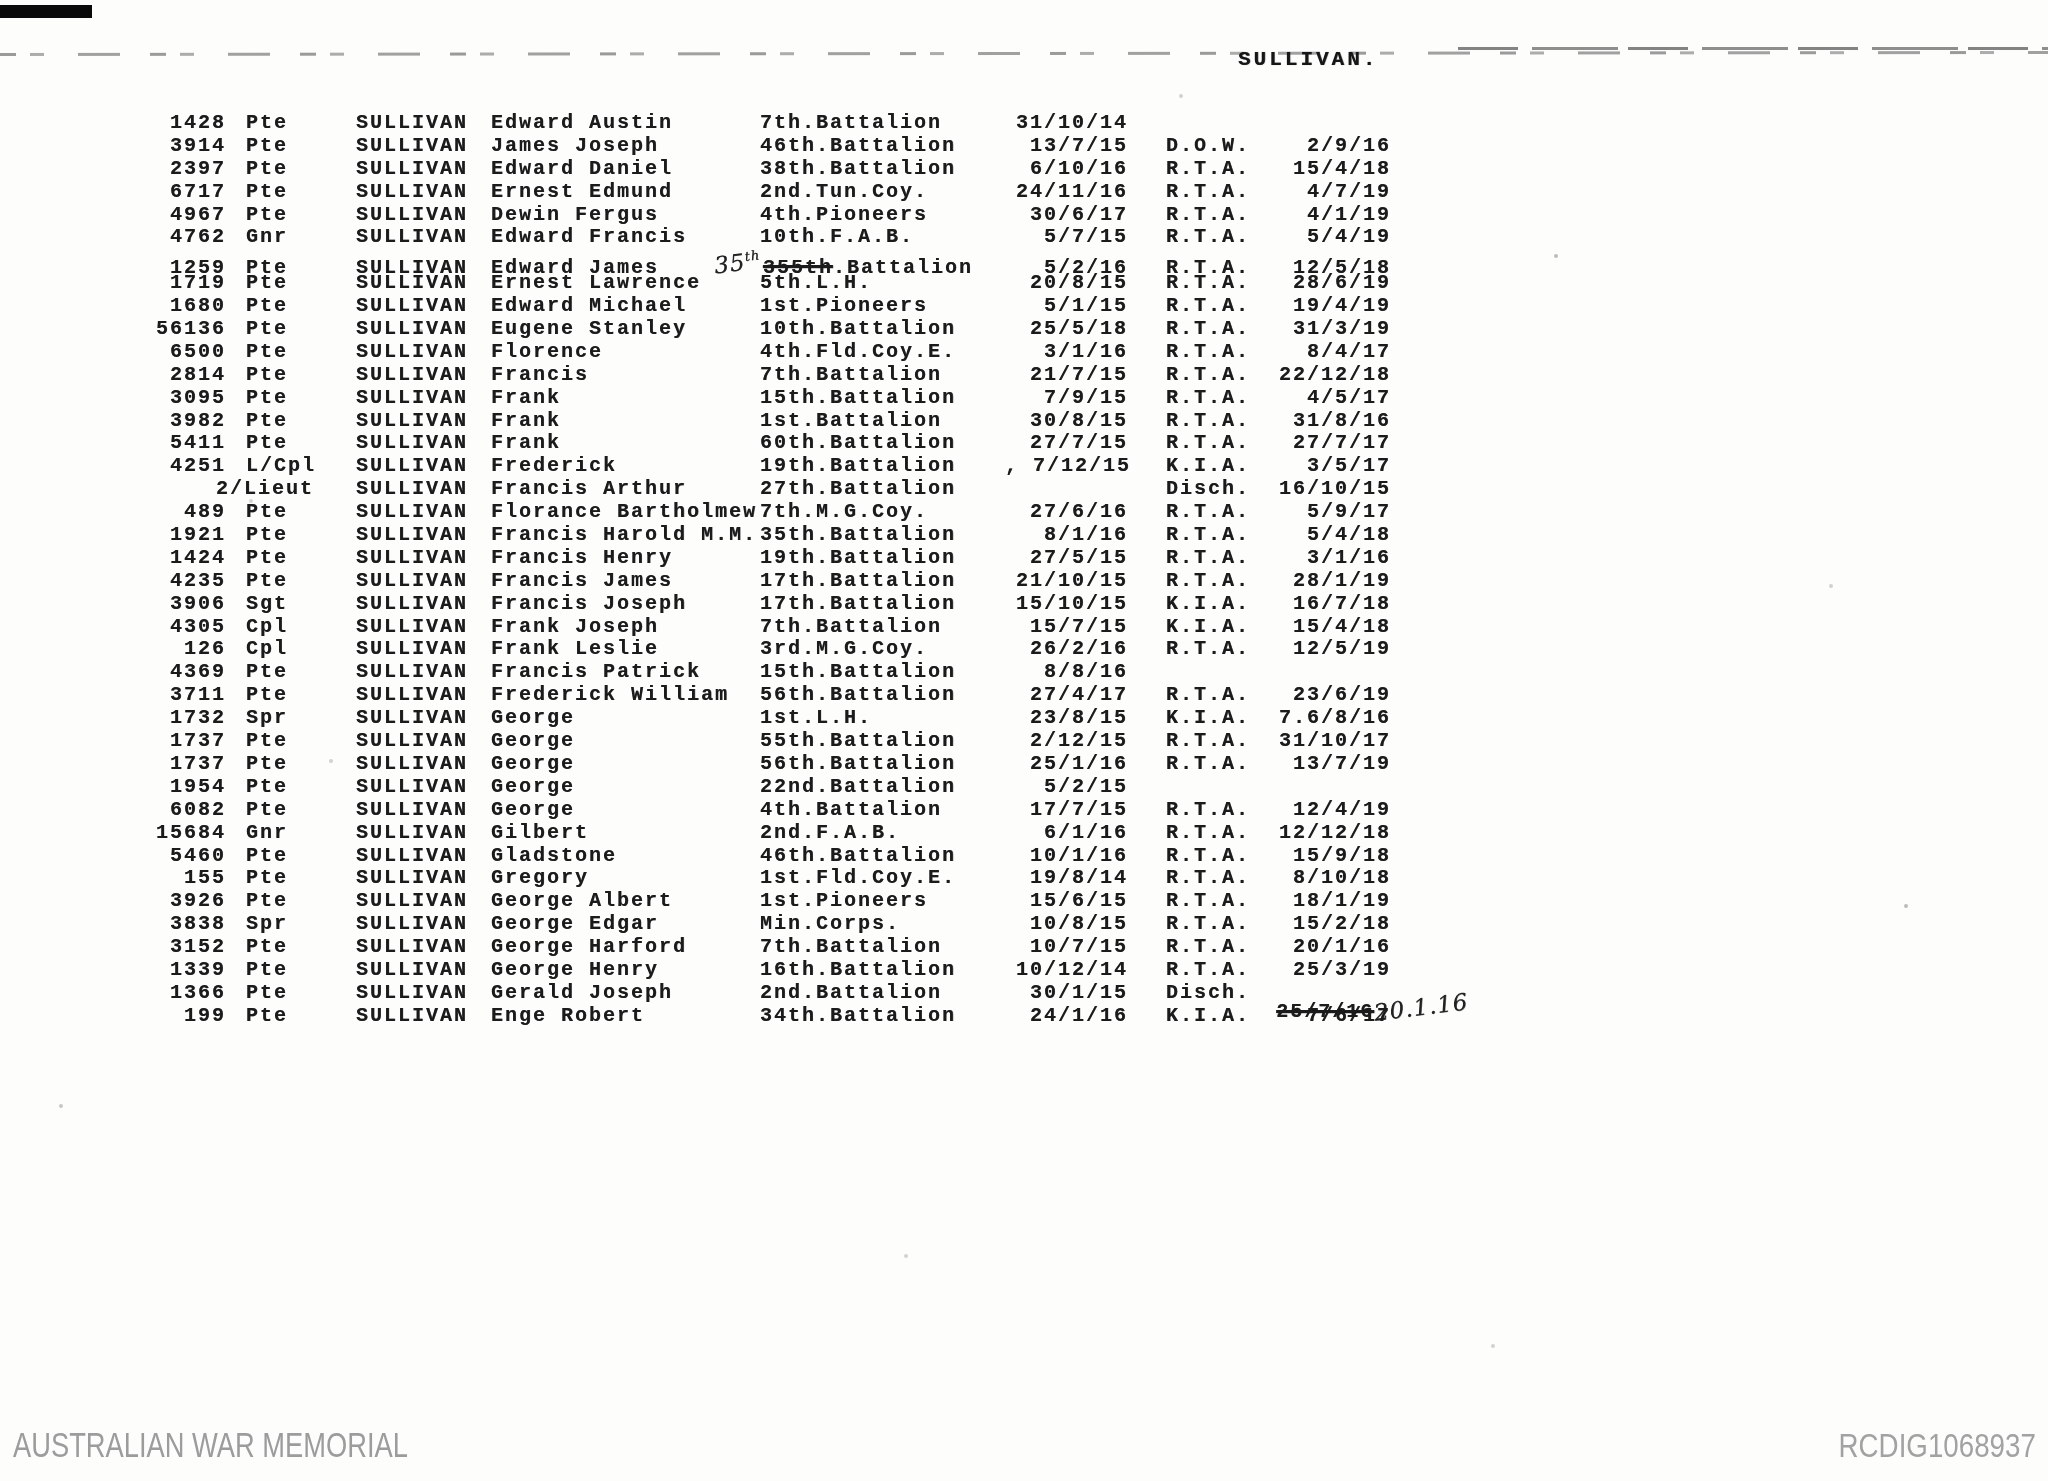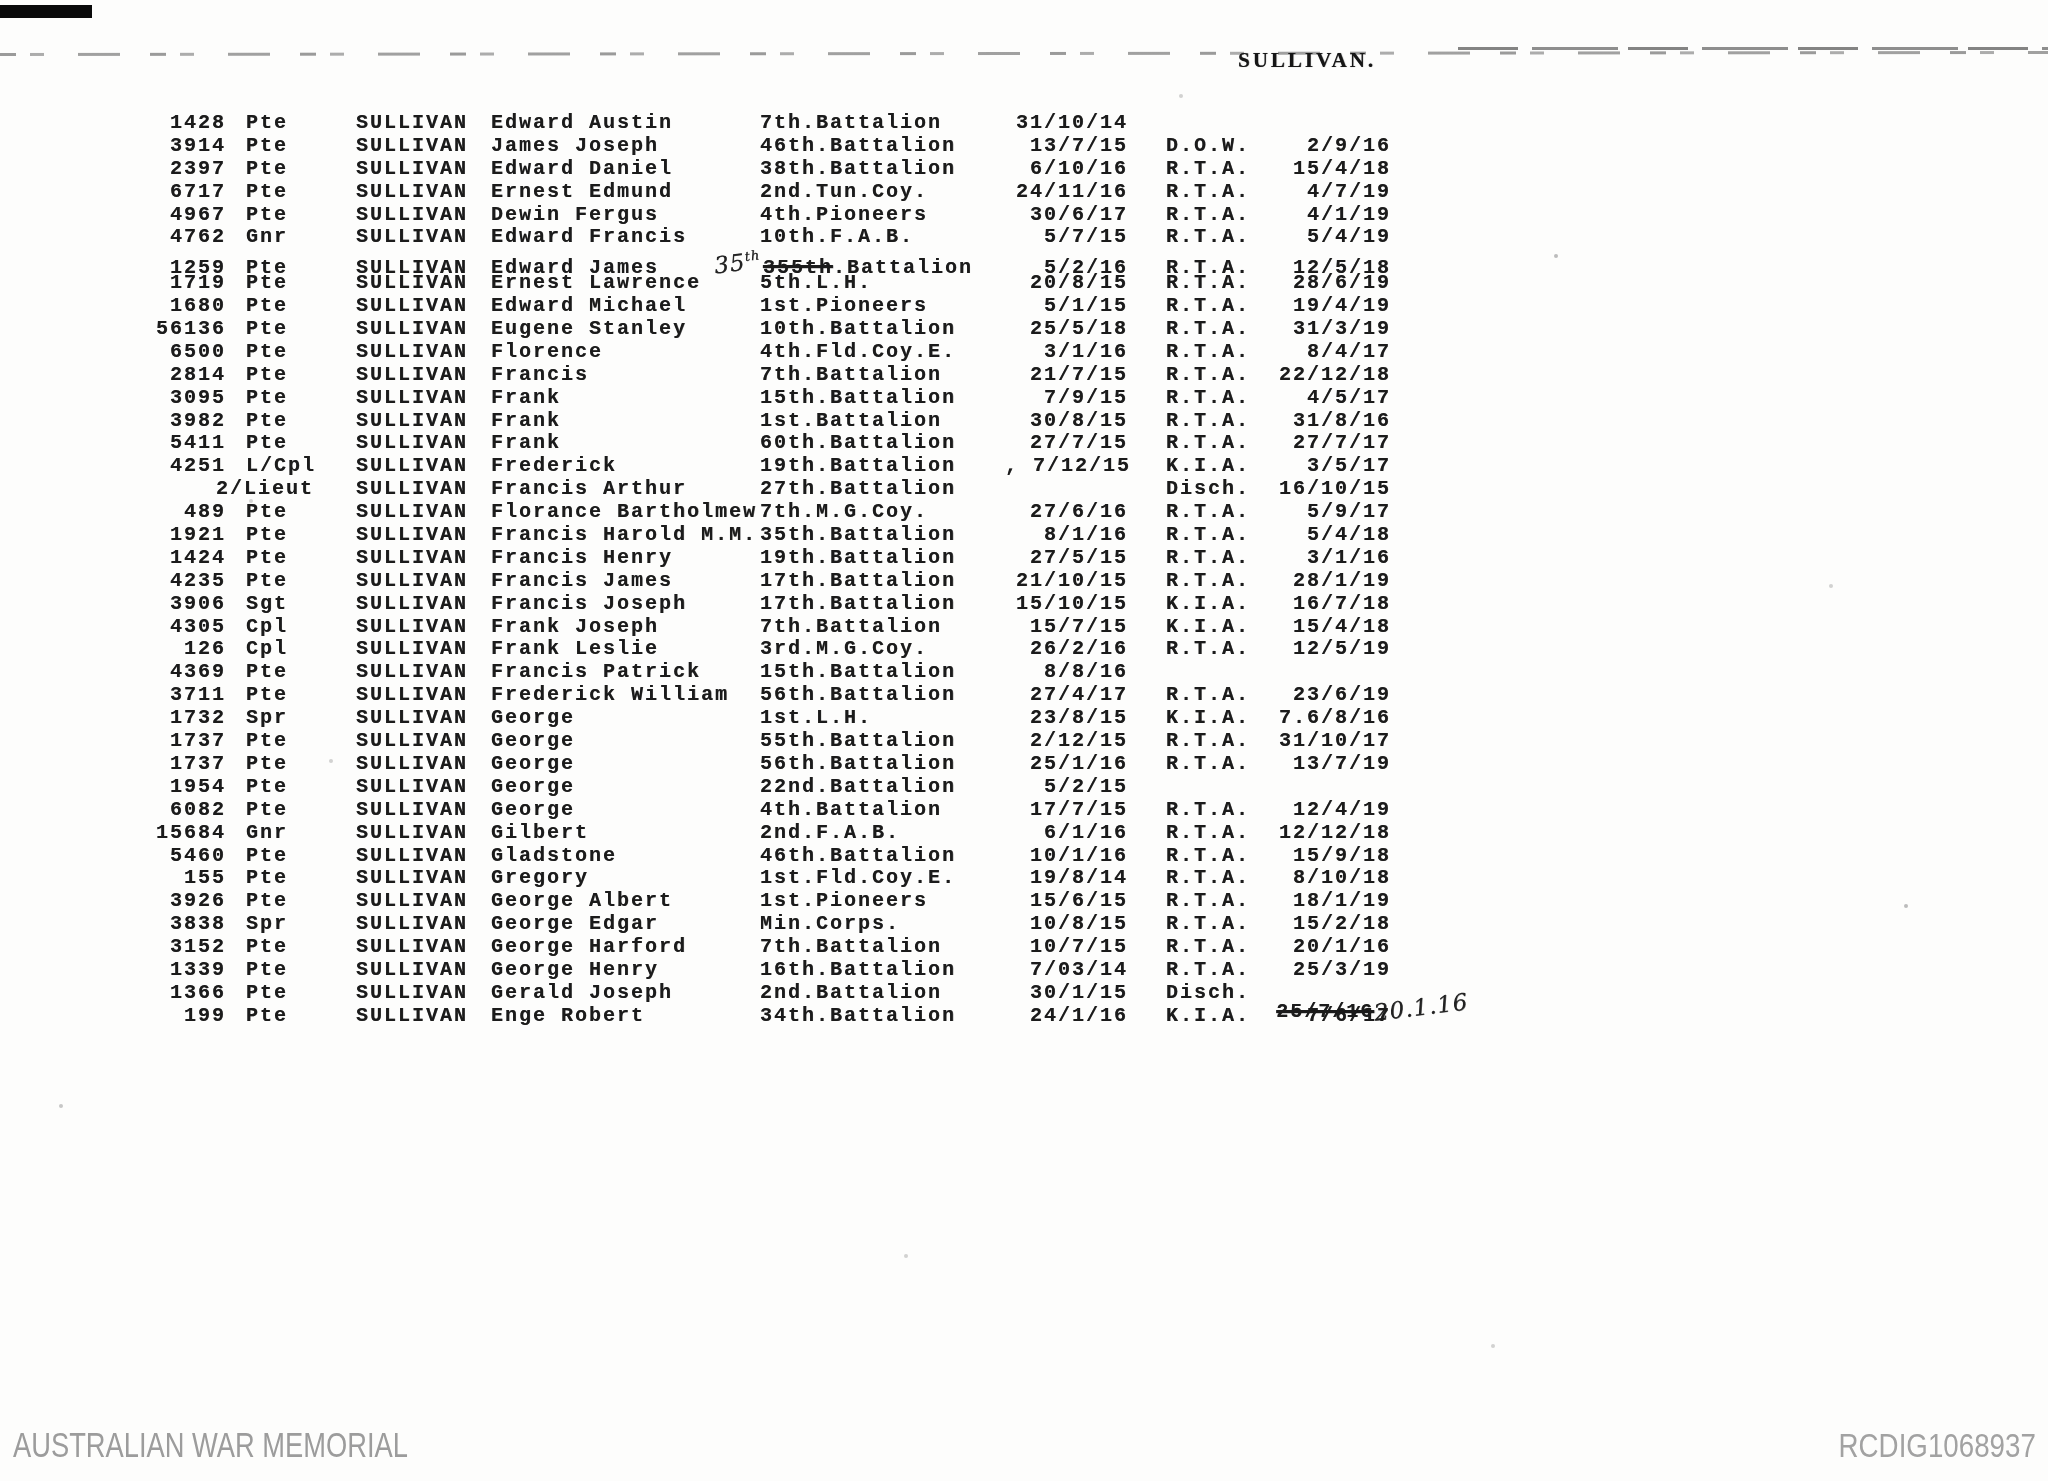--- a/index.html
+++ b/index.html
@@ -26,21 +26,20 @@
     box-shadow:420px 330px 0 1px rgba(40,40,40,.25), 1180px 95px 0 1px rgba(40,40,40,.2),
       1555px 255px 0 1px rgba(40,40,40,.3), 330px 760px 0 1px rgba(40,40,40,.2),
       60px 1105px 0 1px rgba(40,40,40,.25), 1905px 905px 0 1px rgba(40,40,40,.3),
       1492px 1345px 0 1px rgba(40,40,40,.2), 905px 1255px 0 1px rgba(40,40,40,.2),
       1830px 585px 0 1px rgba(40,40,40,.2), 250px 500px 0 1px rgba(40,40,40,.18);}
   
   .doc-title{
     position:absolute;left:1238px;top:48px;
     font-size:21px;font-weight:bold;letter-spacing:3px;color:#161616;
     text-shadow:0.4px 0.4px 0.7px rgba(10,10,10,.65);
-    font-family:Liberation Serif, serif;
   }
   .roll{position:absolute;top:112px;left:0;width:1480px;}
   .row{
     display:grid;
     grid-template-columns:226px 130px 135px 269px 245px 123px 133px 130px;
     height:22.9px;align-items:baseline;
     font-size:20px;font-weight:bold;letter-spacing:2px;line-height:22.9px;color:#1b1b1b;
     text-shadow:0.35px 0.35px 0.6px rgba(15,15,15,.6);
     white-space:nowrap;
   }
@@ -453,21 +452,21 @@
         <span class="c-date1">10/7/15</span>
         <span class="c-out">R.T.A.</span>
         <span class="c-date2">20/1/16</span>
       </div>
       <div class="row">
         <span class="c-num">1339</span>
         <span class="c-rank">Pte</span>
         <span class="c-sur">SULLIVAN</span>
         <span class="c-given">George Henry</span>
         <span class="c-unit">16th.Battalion</span>
-        <span class="c-date1">7/03/14</span>
+        <span class="c-date1">10/12/14</span>
         <span class="c-out">R.T.A.</span>
         <span class="c-date2">25/3/19</span>
       </div>
       <div class="row">
         <span class="c-num">1366</span>
         <span class="c-rank">Pte</span>
         <span class="c-sur">SULLIVAN</span>
         <span class="c-given">Gerald Joseph</span>
         <span class="c-unit">2nd.Battalion</span>
         <span class="c-date1">30/1/15</span>

